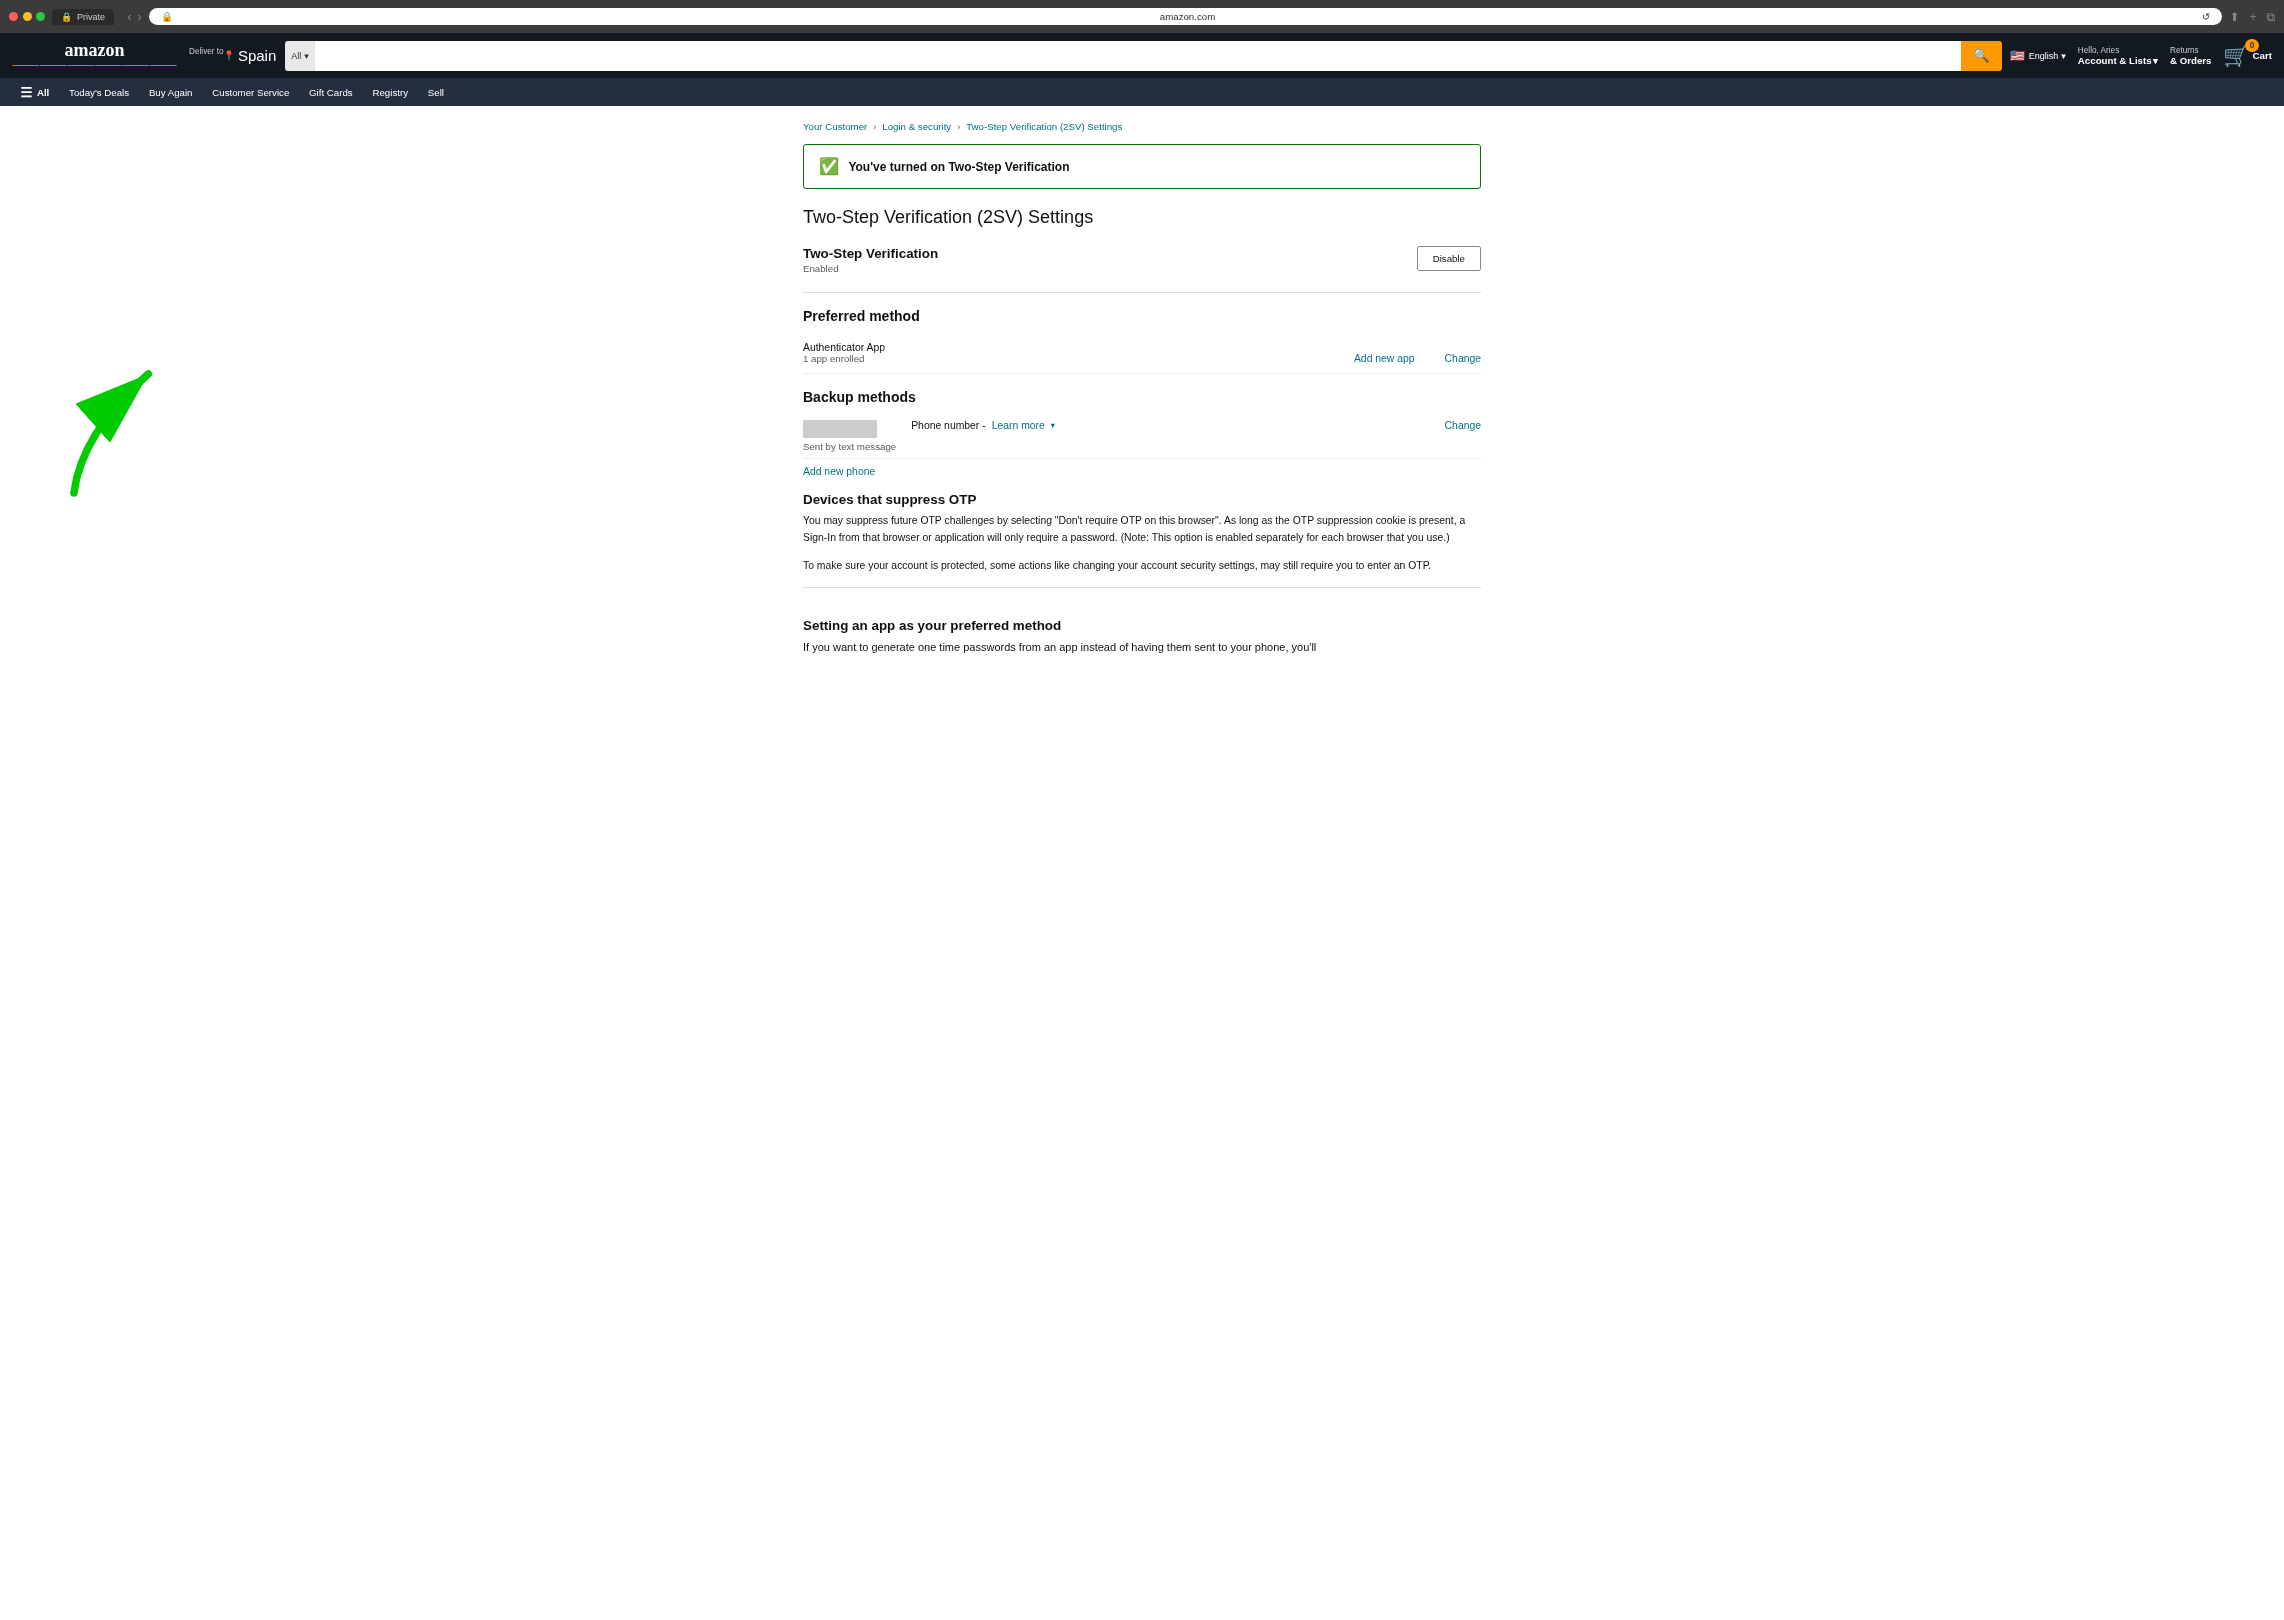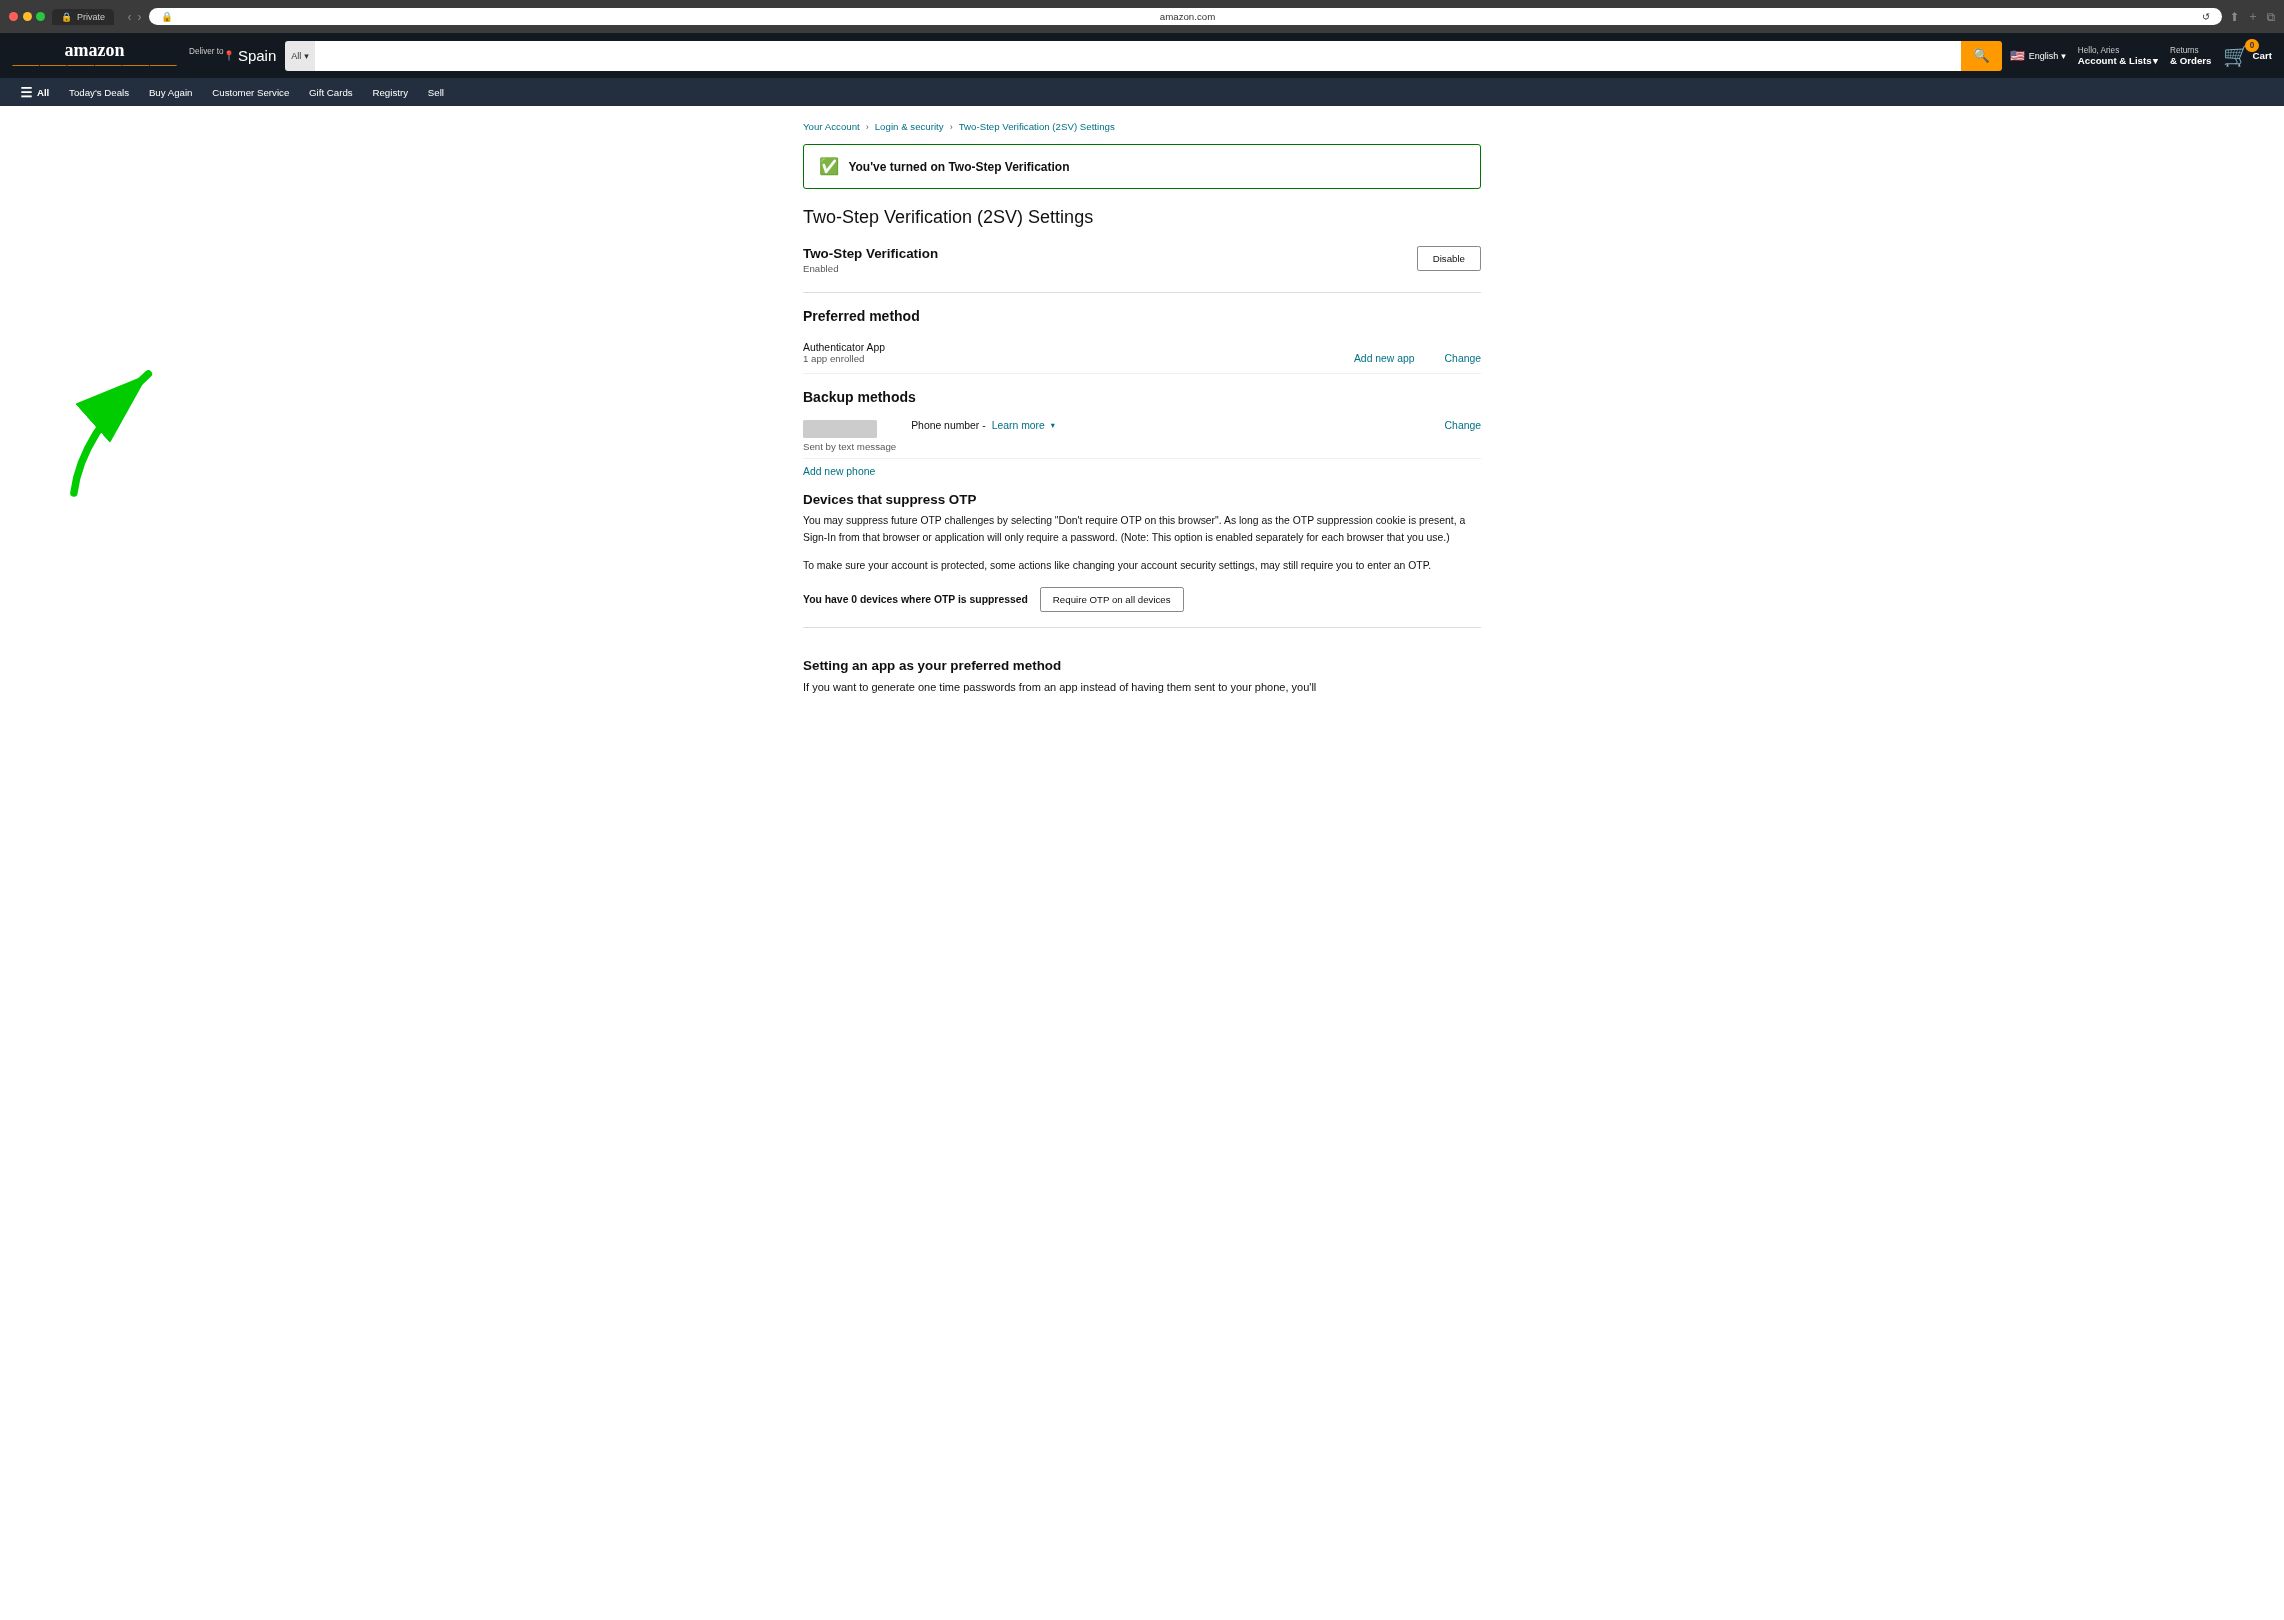--- a/index.html
+++ b/index.html
@@ -391,21 +391,21 @@
           <polygon points="0 0, 10 3.5, 0 7" fill="#00CC00"></polygon>
         </marker>
       </defs>
       <path d="M 20 200 Q 30 120 120 40" stroke="#00CC00" stroke-width="10" fill="none" marker-end="url(#arrowhead)" stroke-linecap="round"></path>
     </svg>
   </div>
 
   <div class="main-content">
 
     <div class="breadcrumb">
-      <a class="breadcrumb-link">Your Account</a>
+      <a class="breadcrumb-link">Your Customer</a>
       <span class="breadcrumb-sep">›</span>
       <a class="breadcrumb-link">Login &amp; security</a>
       <span class="breadcrumb-sep">›</span>
       <span class="breadcrumb-current">Two-Step Verification (2SV) Settings</span>
     </div>
 
     <div class="success-banner">
       <span class="success-icon">✅</span>
       <span class="success-text">You've turned on Two-Step Verification</span>
     </div>
@@ -450,24 +450,20 @@
         </div>
         <button class="link-btn">Change</button>
       </div>
       <a class="add-phone-link">Add new phone</a>
     </div>
 
     <div class="otp-section">
       <div class="otp-title">Devices that suppress OTP</div>
       <p class="otp-desc">You may suppress future OTP challenges by selecting "Don't require OTP on this browser". As long as the OTP suppression cookie is present, a Sign-In from that browser or application will only require a password. (Note: This option is enabled separately for each browser that you use.)</p>
       <p class="otp-desc">To make sure your account is protected, some actions like changing your account security settings, may still require you to enter an OTP.</p>
-      <div class="otp-suppressed-row">
-        <span class="otp-suppressed-label">You have 0 devices where OTP is suppressed</span>
-        <button class="require-otp-btn">Require OTP on all devices</button>
-      </div>
     </div>
 
     <div style="border-top: 0.7px solid #ddd; padding-top: 15px;">
       <div class="app-section-title">Setting an app as your preferred method</div>
       <p class="app-section-desc">If you want to generate one time passwords from an app instead of having them sent to your phone, you'll</p>
     </div>
 
   </div>
 </div>
 

